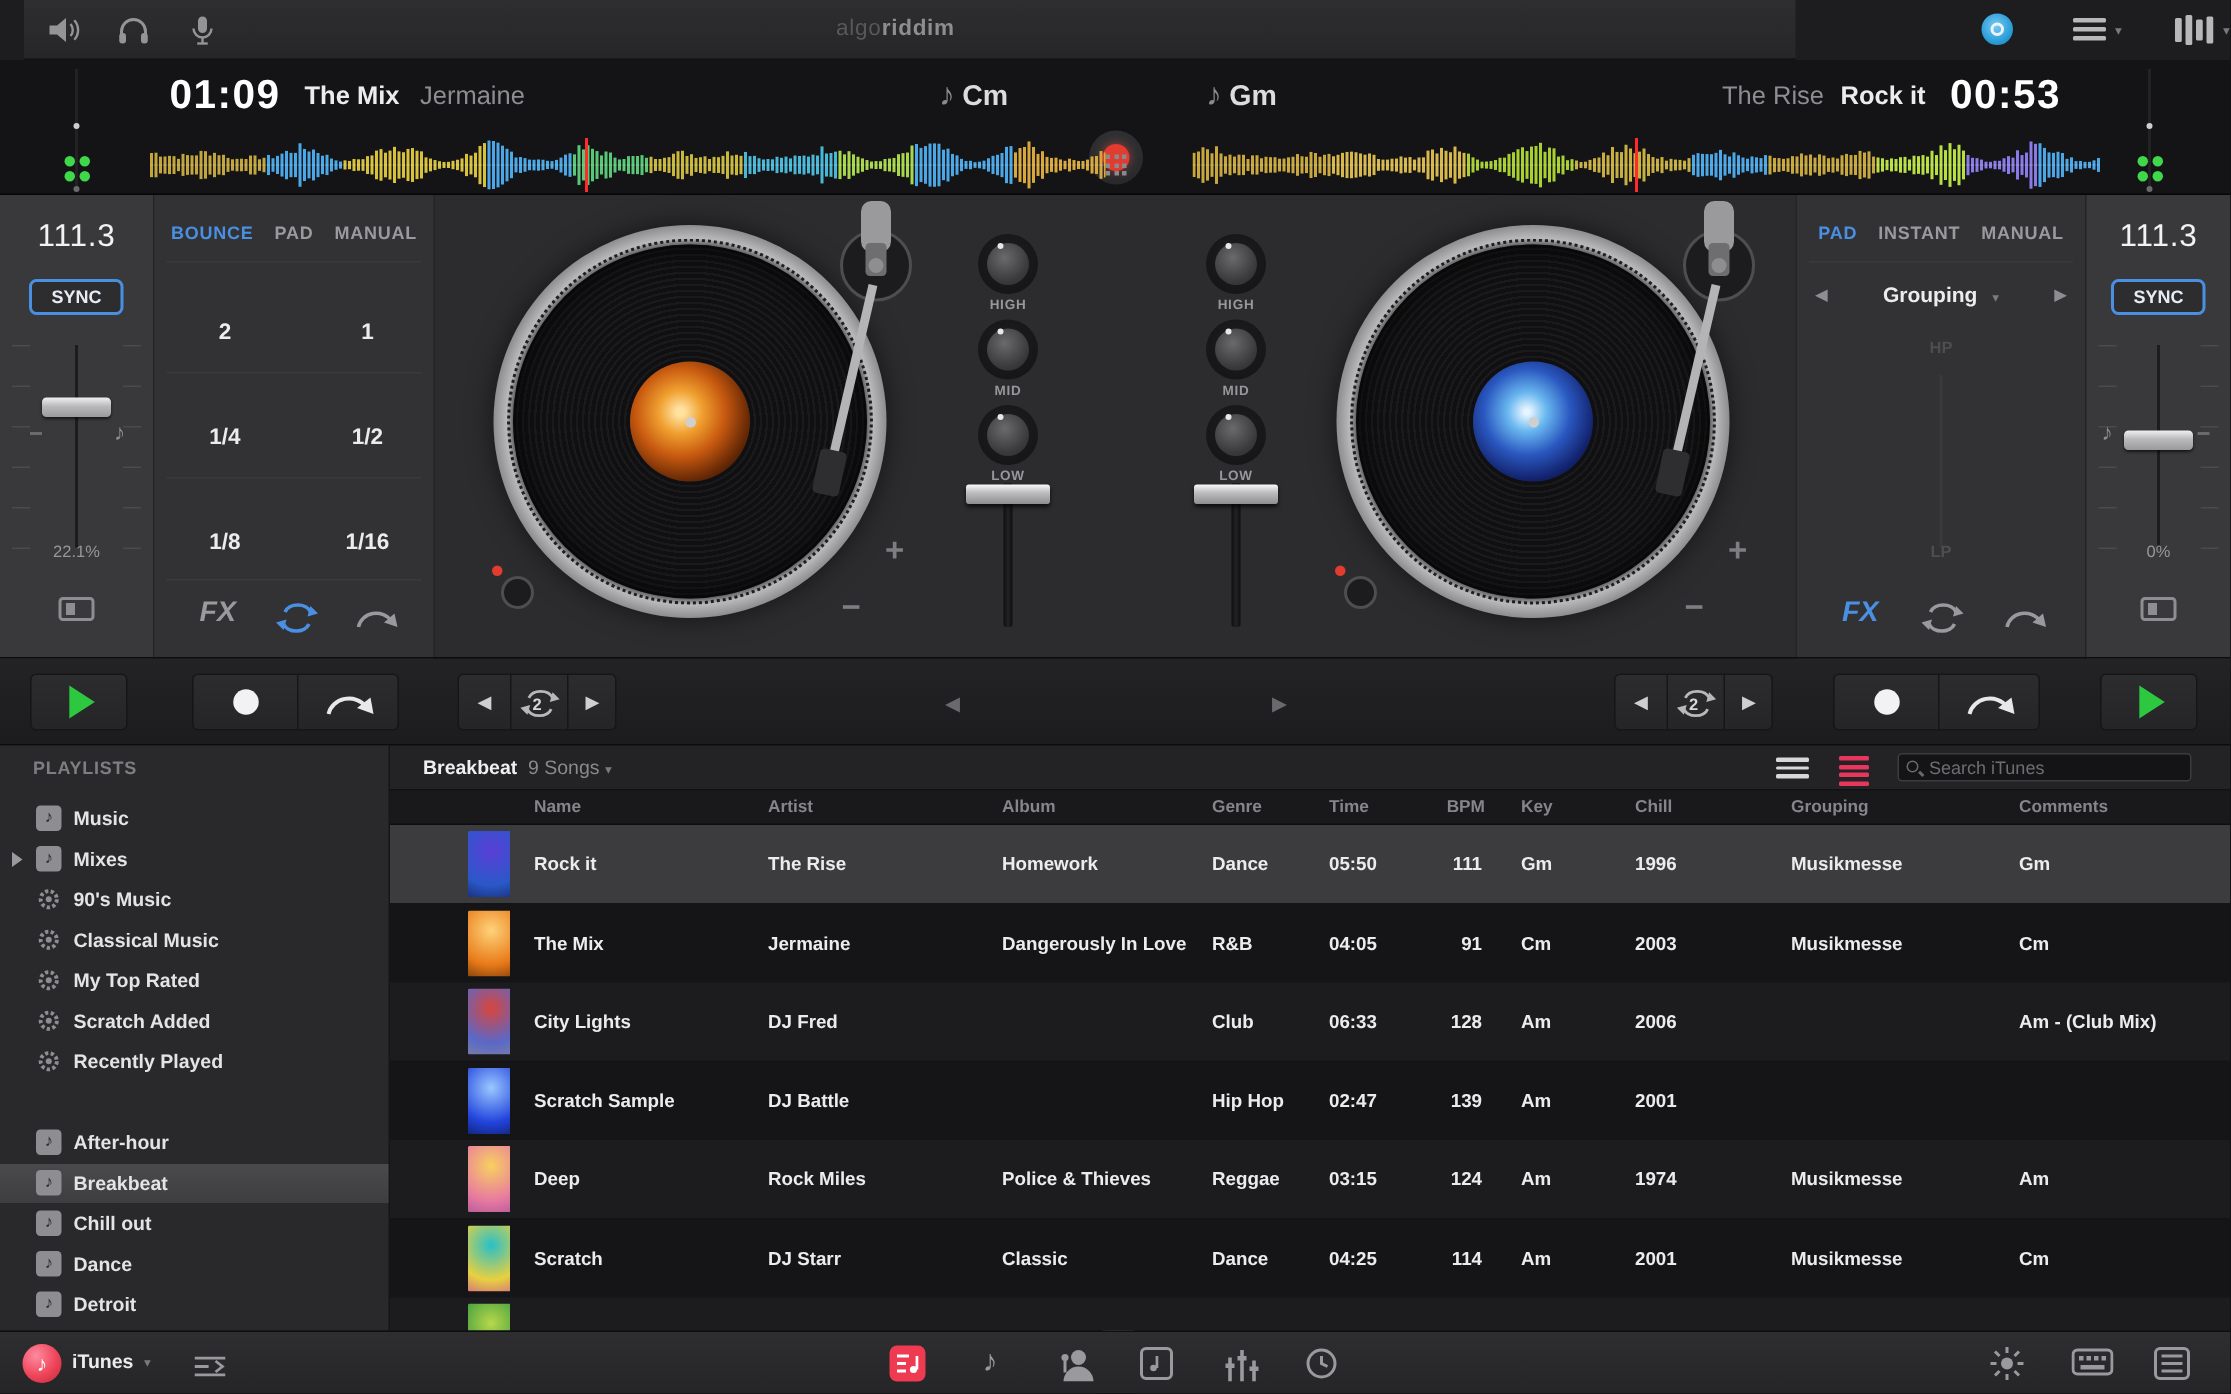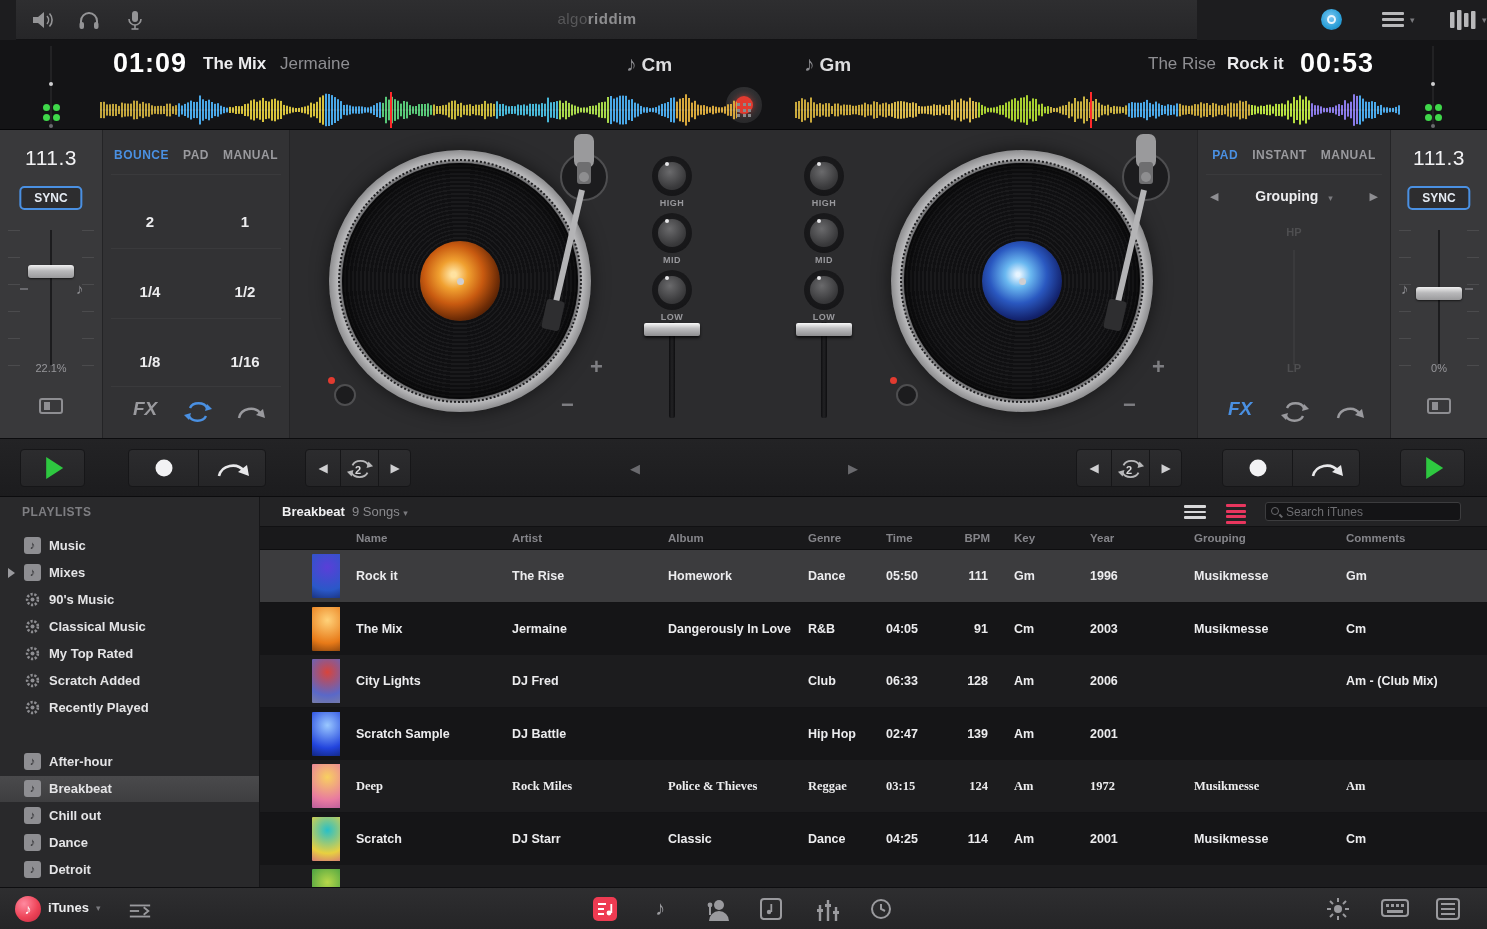--- a/index.html
+++ b/index.html
@@ -1027,21 +1027,21 @@
       </div>
       <div id="colhdr">
           <span></span>
           <span>Name</span>
           <span>Artist</span>
           <span>Album</span>
           <span>Genre</span>
           <span>Time</span>
           <span class="r">BPM</span>
           <span>Key</span>
-          <span>Year</span>
+          <span>Chill</span>
           <span>Grouping</span>
           <span>Comments</span>
         </div>
       <div id="rows">
           <div class="trow sel" style="top: 53px;">
             <span>
               <div class="art" style="background: radial-gradient(circle at 35% 30%, rgb(90, 63, 216), rgb(42, 88, 200) 55%, rgb(16, 26, 78));"></div>
             </span>
             <span>Rock it</span>
             <span>The Rise</span>
@@ -1092,32 +1092,32 @@
             <span>DJ Battle</span>
             <span></span>
             <span>Hip Hop</span>
             <span>02:47</span>
             <span class="r">139</span>
             <span>Am</span>
             <span>2001</span>
             <span></span>
             <span></span>
           </div>
-          <div class="trow light" style="top: 263px; font-family: Liberation Serif, serif;">
+          <div class="trow light" style="top: 263px;">
             <span>
               <div class="art" style="background: radial-gradient(circle at 35% 30%, rgb(248, 208, 96), rgb(232, 122, 160) 55%, rgb(154, 74, 152));"></div>
             </span>
             <span>Deep</span>
             <span>Rock Miles</span>
             <span>Police &amp; Thieves</span>
             <span>Reggae</span>
             <span>03:15</span>
             <span class="r">124</span>
             <span>Am</span>
-            <span>1972</span>
+            <span>1974</span>
             <span>Musikmesse</span>
             <span>Am</span>
           </div>
           <div class="trow dark" style="top: 315.5px;">
             <span>
               <div class="art" style="background: radial-gradient(circle at 35% 30%, rgb(40, 192, 200), rgb(232, 208, 64) 55%, rgb(200, 64, 154));"></div>
             </span>
             <span>Scratch</span>
             <span>DJ Starr</span>
             <span>Classic</span>

